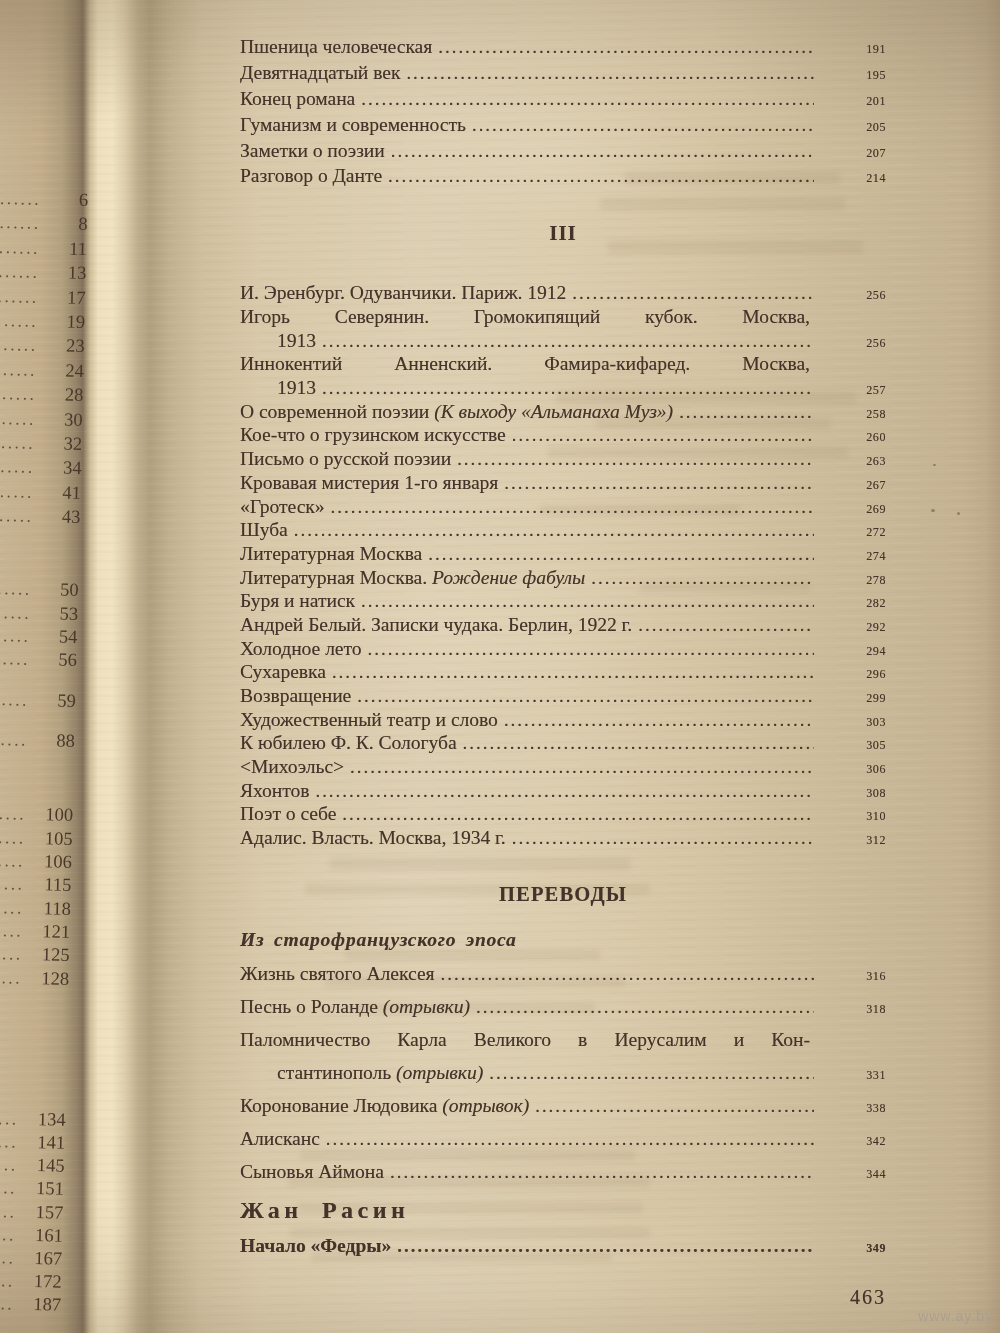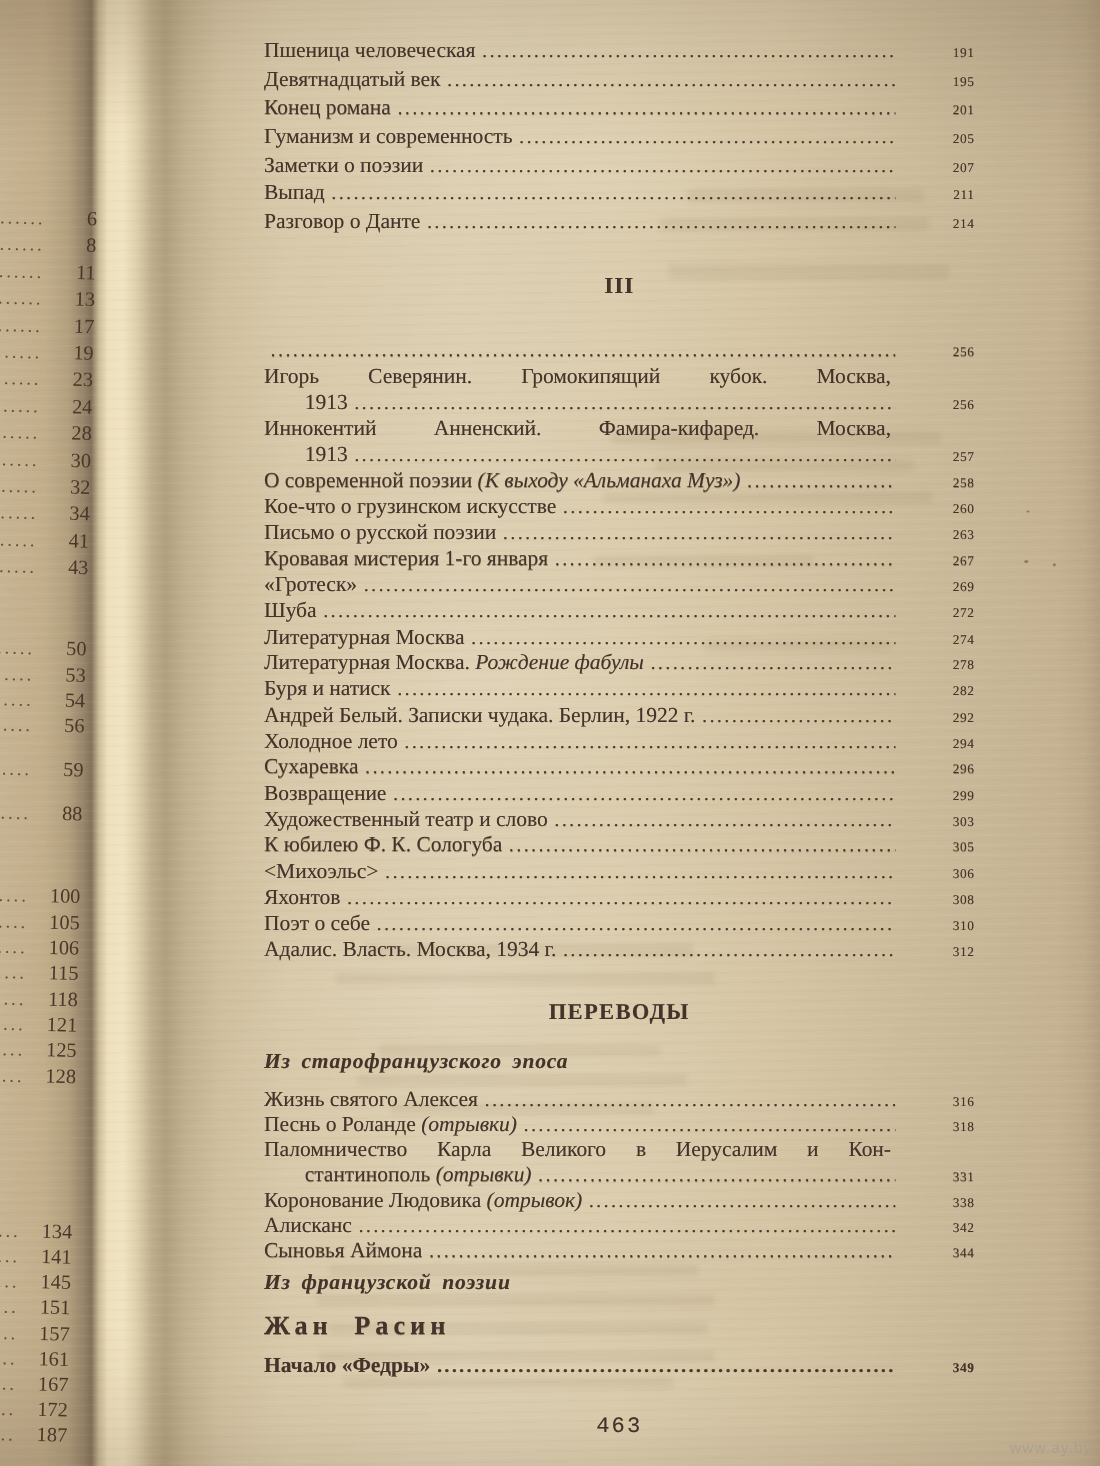--- a/index.html
+++ b/index.html
@@ -39,39 +39,39 @@
   .main{
     position:absolute;left:240px;top:0;width:646px;padding-top:34px;z-index:3;
     font-size:19.5px;
     text-shadow:0.2px 0.2px 0.6px rgba(68,48,30,.45);
   }
   .trow{display:flex;align-items:baseline;height:24px;line-height:24px;}
   .jline{height:24px;line-height:24px;width:calc(100% - 76px);
          text-align:justify;text-align-last:justify;white-space:nowrap;}
   #sec-part2-essays .trow{height:25.9px;line-height:25.9px;}
   #sec-part3-articles .trow,#sec-part3-articles .jline{height:23.7px;line-height:23.7px;}
-  #sec-old-french-epic .trow,#sec-old-french-epic .jline{height:23px;line-height:23px;}
+  #sec-old-french-epic .trow,#sec-old-french-epic .jline{height:23px;line-height:23px;margin-top:10px;}
   #sec-phedre{margin-top:12px;font-weight:bold;}
   .cont{padding-left:37px;font-family:Liberation Serif, serif;}
   .ttl{white-space:nowrap;}
   .it{font-style:italic;}
   .leader{flex:1 1 auto;min-width:8px;overflow:hidden;white-space:nowrap;margin:0 10px 0 6px;color:#4a382b;}
   .leader::after{
     content:"...................................................................................................................................................";
     letter-spacing:2.1px;font-size:18.5px;
   }
   .pg{flex:0 0 62px;text-align:right;font-size:12px;letter-spacing:.6px;}
   .section_header{margin:30px 0 34px;height:28px;line-height:28px;text-align:center;font-weight:bold;font-size:21px;letter-spacing:1px;}
   .part_header{margin:30px 0 20px;height:28px;line-height:28px;text-align:center;font-weight:bold;font-size:20.5px;letter-spacing:1.2px;}
   .subheader{margin:0 0 10px;height:24px;line-height:24px;font-weight:bold;font-style:italic;font-size:19.5px;letter-spacing:.8px;word-spacing:4px;}
   #sec-french-poetry-header{margin:6px 0 0;}
   .author_header{margin:15px 0 0;height:24px;line-height:24px;font-weight:bold;font-size:24px;letter-spacing:4.5px;word-spacing:9px;}
-  .footer{position:absolute;top:1286px;left:240px;width:646px;text-align:center;
+  .footer{position:absolute;top:1286px;left:240px;width:646px;text-align:right;
     font-size:20px;letter-spacing:2px;z-index:3;color:#44332a;
-    text-shadow:0.2px 0.2px 0.6px rgba(68,48,30,.45);font-family:Liberation Mono, monospace;}
+    text-shadow:0.2px 0.2px 0.6px rgba(68,48,30,.45);}
   
   .ghost{position:absolute;background:rgba(125,100,72,.09);filter:blur(2.5px);border-radius:3px;z-index:1;}
   .speck{position:absolute;background:#5b4a38;border-radius:50%;opacity:.5;z-index:2;}
   .watermark{position:absolute;right:7px;bottom:9px;z-index:4;
     font-family:"Liberation Sans","DejaVu Sans",sans-serif;
     font-size:14px;letter-spacing:1px;color:#a89e8f;opacity:.85;}
 </style>
 </head>
 <body>
 
@@ -295,37 +295,31 @@
         </div>
         <div class="entry">
           <div class="trow">
             <span class="ttl"><span>Заметки о поэзии</span></span>
             <span class="leader"></span>
             <span class="pg">207</span>
           </div>
         </div>
         <div class="entry">
           <div class="trow">
-            <span class="ttl"><span>Выпад</span></span>
-            <span class="leader"></span>
-            <span class="pg">211</span>
-          </div>
-        </div>
-        <div class="entry">
-          <div class="trow">
             <span class="ttl"><span>Разговор о Данте</span></span>
             <span class="leader"></span>
             <span class="pg">214</span>
           </div>
         </div>
       </div>
       <div class="section_header" id="sec-roman-numeral-iii">III</div>
       <div class="sec" id="sec-part3-articles">
         <div class="entry">
           <div class="trow">
+            <span class="ttl"><span>И. Эренбург. Одуванчики. Париж. 1912</span></span>
             <span class="leader"></span>
             <span class="pg">256</span>
           </div>
         </div>
         <div class="entry">
           <div class="jline"><span>Игорь Северянин. Громокипящий кубок. Москва,</span></div>
           <div class="trow cont">
             <span class="ttl"><span>1913</span></span>
             <span class="leader"></span>
             <span class="pg">256</span>
@@ -513,21 +507,20 @@
           </div>
         </div>
         <div class="entry">
           <div class="trow">
             <span class="ttl"><span>Сыновья Аймона</span></span>
             <span class="leader"></span>
             <span class="pg">344</span>
           </div>
         </div>
       </div>
-      <div class="subheader" id="sec-french-poetry-header">Из французской поэзии</div>
       <div class="author_header" id="sec-jean-racine-header">Жан Расин</div>
       <div class="sec" id="sec-phedre">
         <div class="entry">
           <div class="trow">
             <span class="ttl"><span>Начало «Федры»</span></span>
             <span class="leader"></span>
             <span class="pg">349</span>
           </div>
         </div>
       </div>

